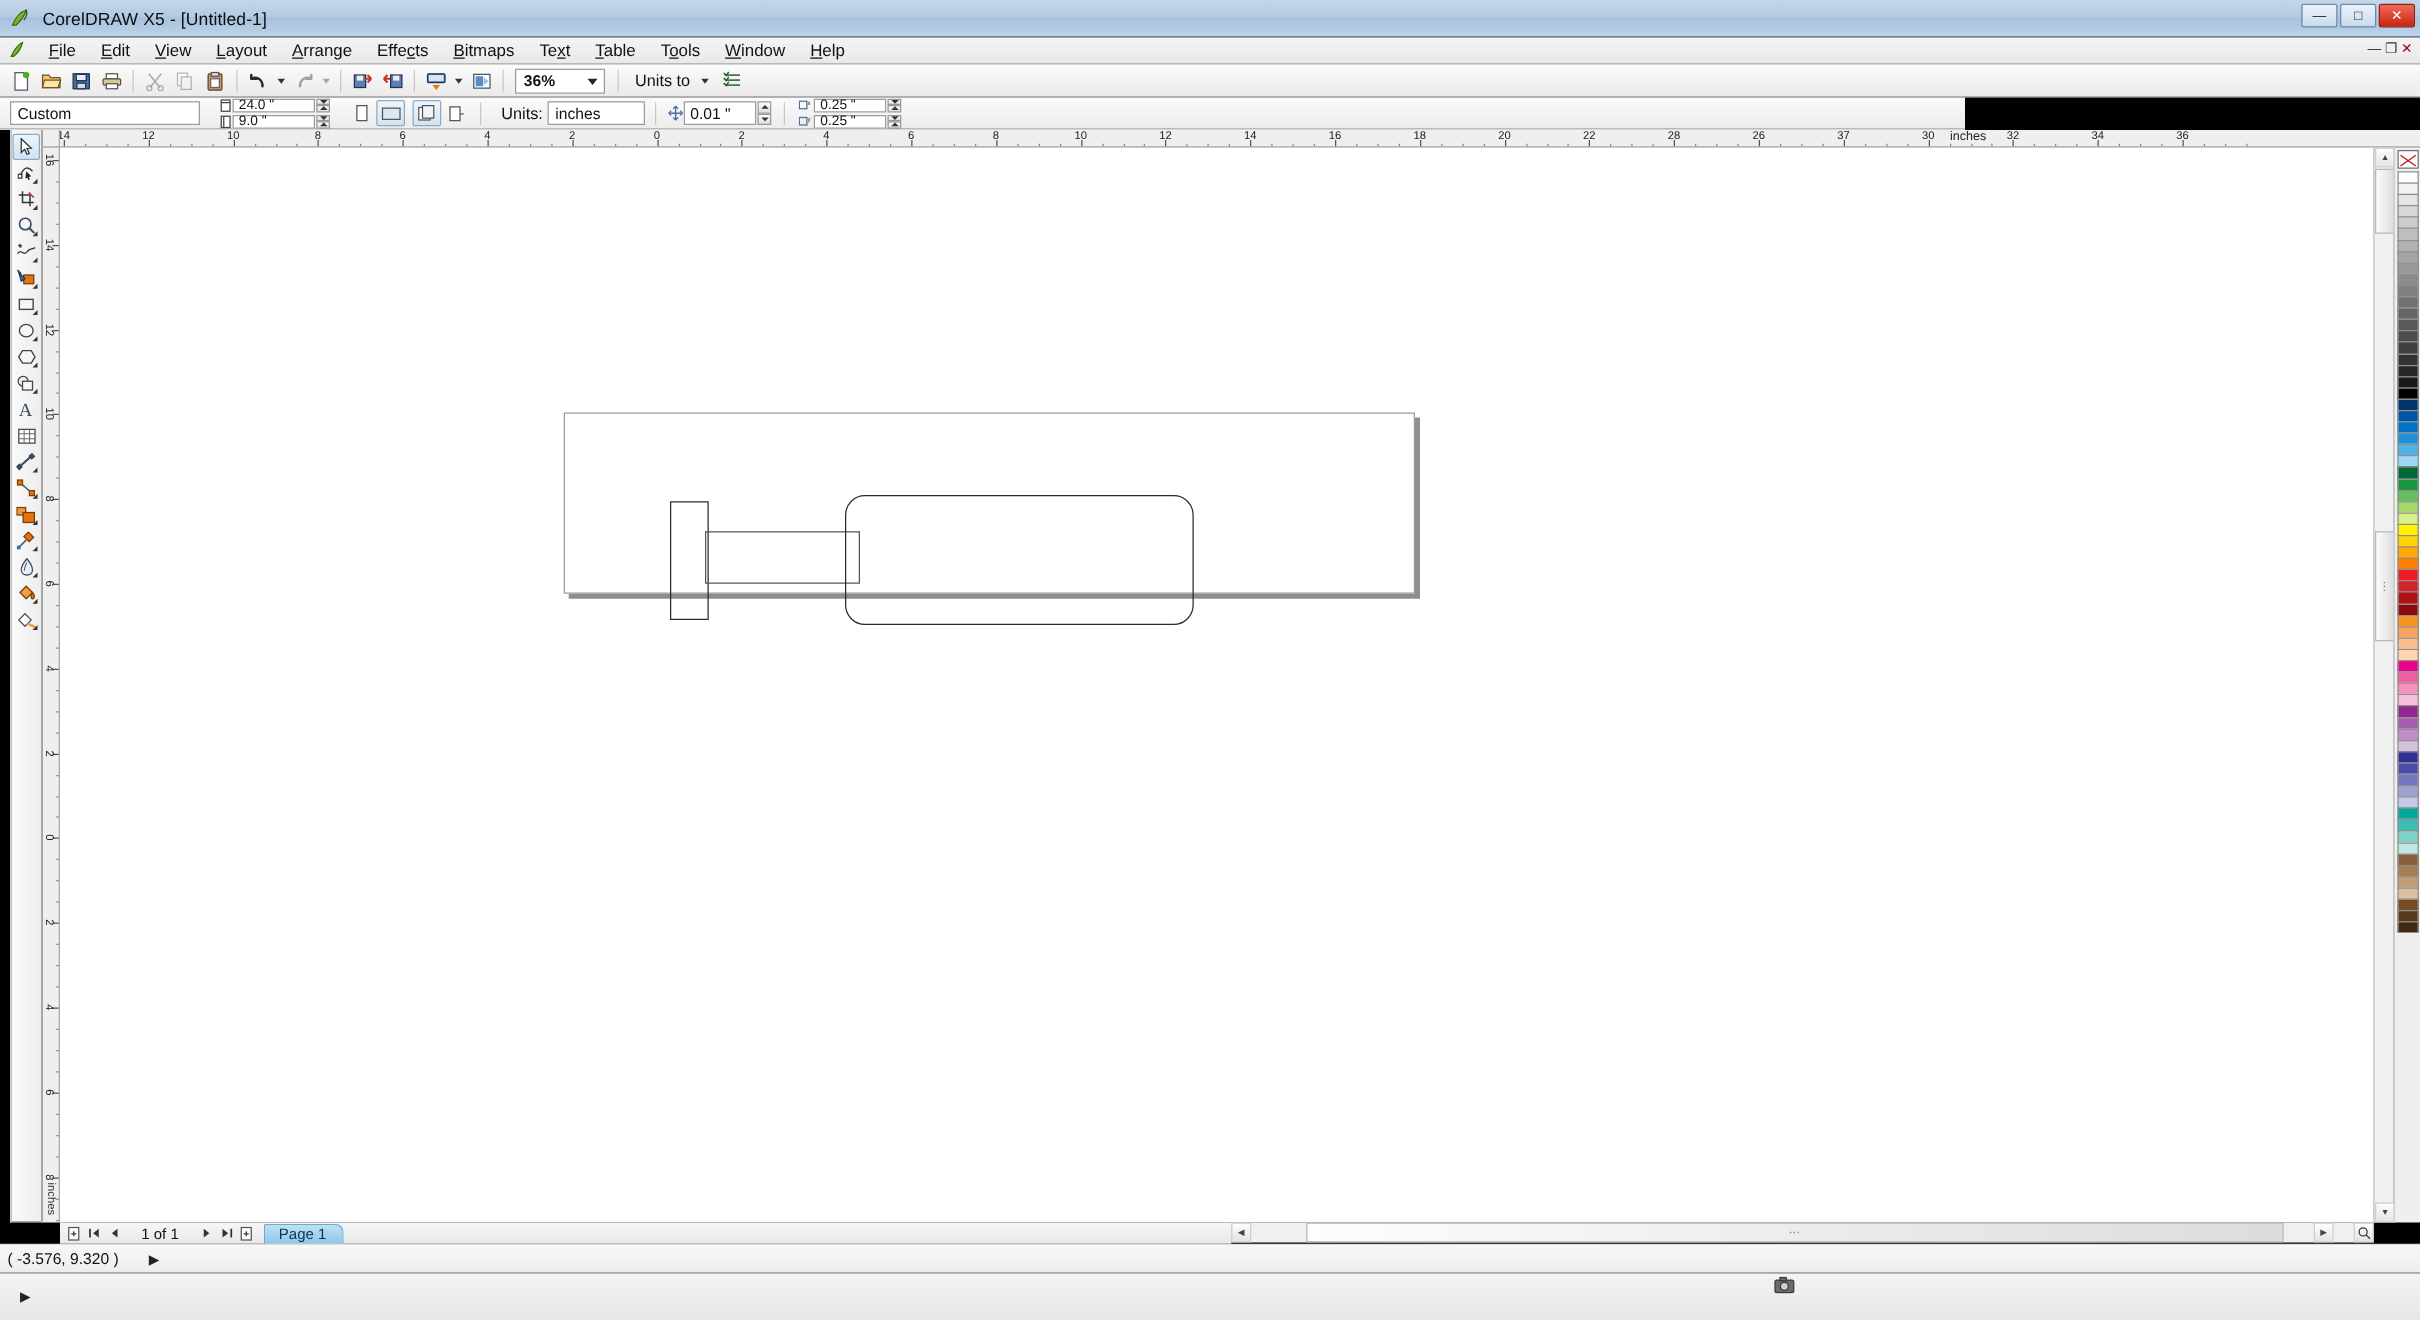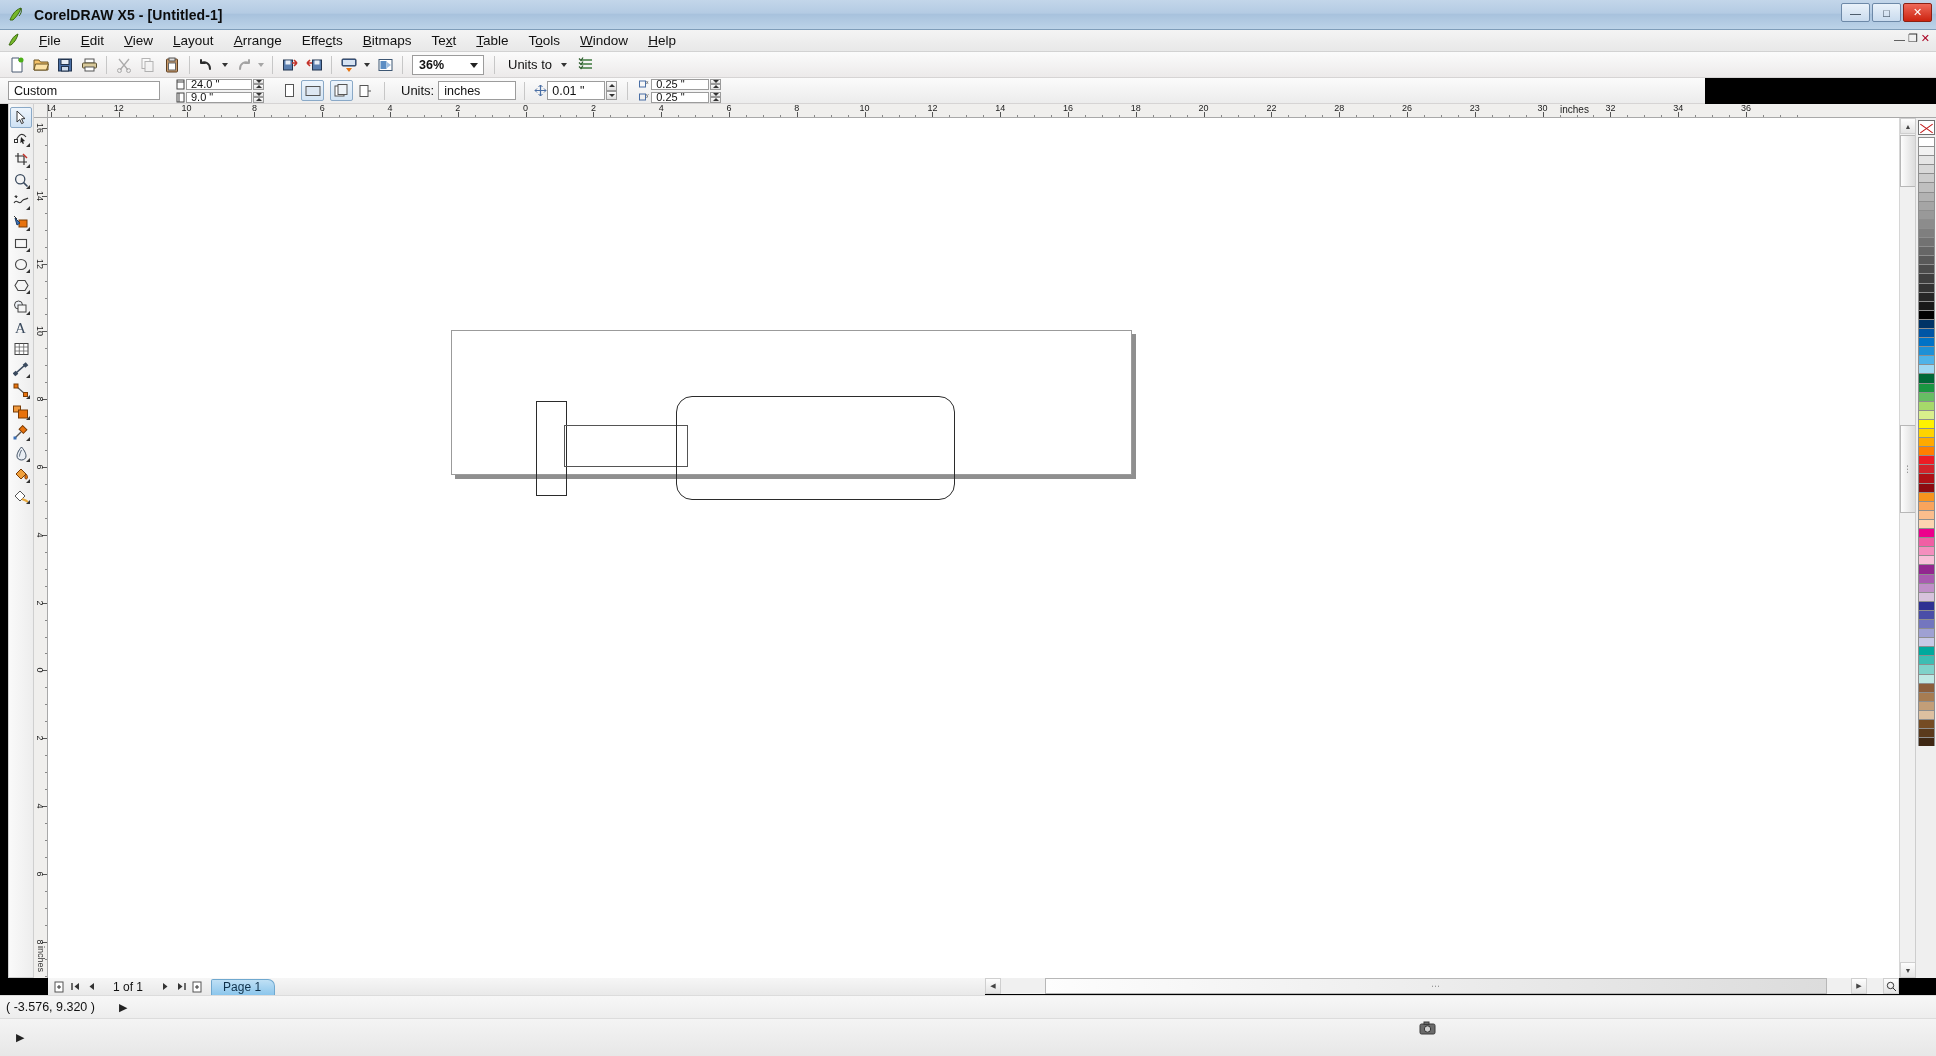--- a/index.html
+++ b/index.html
@@ -16,21 +16,21 @@
   .titlebar {
     position:absolute; left:0; top:0; width:1936px; height:30px;
     background: linear-gradient(to bottom,#c3d6ea 0%, #b4cbe3 45%, #a8c2dd 50%, #bcd3e8 100%);
     border-bottom:1px solid #7f9db9;
     display:flex; align-items:center;
   }
   .titlebar .tb-icon {
     width:22px; height:20px; margin-left:6px; margin-right:6px;
     display:flex; align-items:center; justify-content:center;
   }
-  .titlebar .tb-text { font-size:14px; color:#0c0c0c; letter-spacing:.1px;font-weight:bold; }
+  .titlebar .tb-text { font-size:14px; color:#0c0c0c; letter-spacing:.1px; }
   .winbtns { position:absolute; right:4px; top:3px; display:flex; gap:2px; }
   .winbtn {
     width:29px; height:19px; border:1px solid #6d89a8; border-radius:2px;
     background:linear-gradient(to bottom,#eaf2fa,#c9dbee);
     display:flex; align-items:center; justify-content:center;
     font-size:11px; color:#20303f;
   }
   .winbtn.close { background:linear-gradient(to bottom,#ef6a5a,#cc2310); border-color:#8c2114; color:#fff; }
 
   
@@ -67,21 +67,21 @@
   }
   .combo .caret {
     position:absolute; right:5px; top:50%; margin-top:-2px;
     border-left:4px solid transparent; border-right:4px solid transparent; border-top:5px solid #222;
   }
   .zoomcombo { width:72px; margin-left:4px;font-weight:bold; }
   .snaplbl { font-size:13px; color:#111; margin-left:8px; }
 
   
   .propbar {
-    position:absolute; left:0; top:78px; width:1705px; height:26px;
+    position:absolute; left:0; top:78px; width:1572px; height:26px;
     background:linear-gradient(to bottom,#fbfbfb,#ececec);
     border-bottom:1px solid #d6d4d4;
     display:flex; align-items:center; padding-left:8px;
   }
   .pcombo { width:152px; height:19px; border:1px solid #9c9c9c; background:#fff;
     display:flex; align-items:center; font-size:12.5px; padding-left:5px; position:relative; color:#111; }
   .spin { display:flex; flex-direction:column; width:11px; height:19px; margin-left:1px; }
   .spin div { flex:1; border:1px solid #9a9a9a; background:linear-gradient(to bottom,#fdfdfd,#dedede);
     display:flex; align-items:center; justify-content:center; }
   .spin .up:after { content:""; border-left:3px solid transparent; border-right:3px solid transparent; border-bottom:3.5px solid #333; }
@@ -590,21 +590,21 @@
         <div class="rh-lbl" style="left: 1291.2px;">28</div>
         <div class="rh-tick minor" style="left: 1308.15px;"></div>
         <div class="rh-tick minor" style="left: 1325.1px;"></div>
         <div class="rh-tick minor" style="left: 1342.05px;"></div>
         <div class="rh-tick" style="left: 1359px;"></div>
         <div class="rh-lbl" style="left: 1359px;">26</div>
         <div class="rh-tick minor" style="left: 1375.95px;"></div>
         <div class="rh-tick minor" style="left: 1392.9px;"></div>
         <div class="rh-tick minor" style="left: 1409.85px;"></div>
         <div class="rh-tick" style="left: 1426.8px;"></div>
-        <div class="rh-lbl" style="left: 1426.8px;">23</div>
+        <div class="rh-lbl" style="left: 1426.8px;">37</div>
         <div class="rh-tick minor" style="left: 1443.75px;"></div>
         <div class="rh-tick minor" style="left: 1460.7px;"></div>
         <div class="rh-tick minor" style="left: 1477.65px;"></div>
         <div class="rh-tick" style="left: 1494.6px;"></div>
         <div class="rh-lbl" style="left: 1494.6px;">30</div>
         <div class="rh-tick minor" style="left: 1511.55px;"></div>
         <div class="rh-tick minor" style="left: 1528.5px;"></div>
         <div class="rh-tick minor" style="left: 1545.45px;"></div>
         <div class="rh-tick" style="left: 1562.4px;"></div>
         <div class="rh-lbl" style="left: 1562.4px;">32</div>

